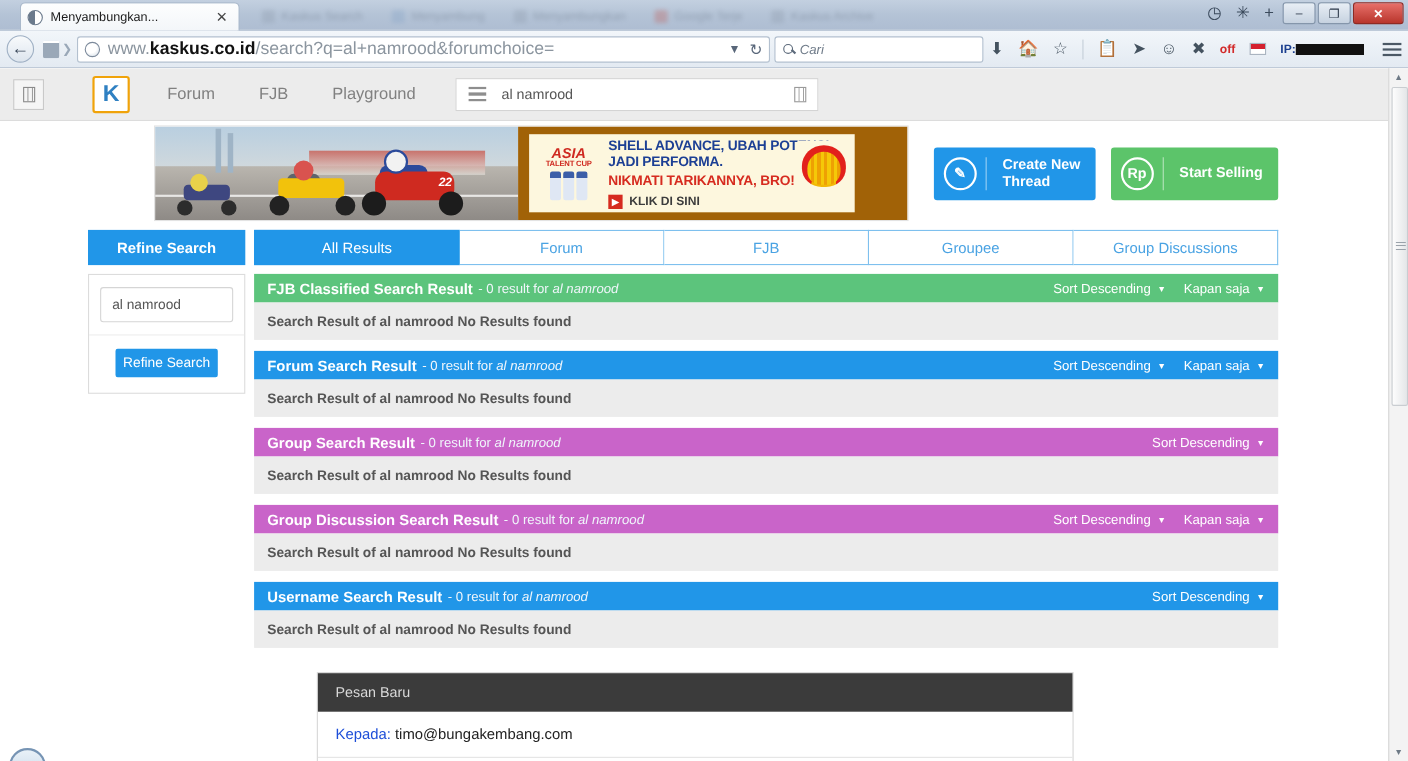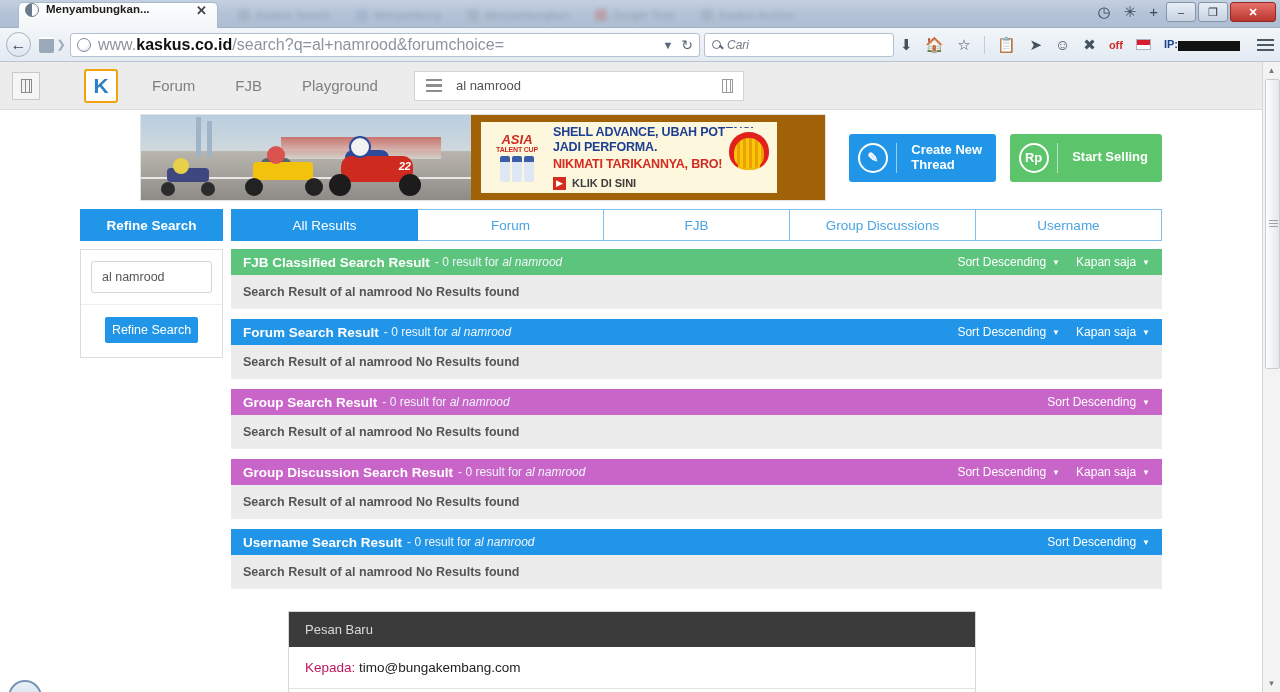--- a/index.html
+++ b/index.html
@@ -18,21 +18,21 @@
     background: linear-gradient(to bottom, #c3d0e0 0%, #b4c3d6 50%, #aebdd2 100%);
     position: relative;
     border-bottom: 1px solid #9fb0c6;
   }
   .tab-active {
     position: absolute; left: 18px; top: 2px;
     width: 200px; height: 26px;
     background: linear-gradient(to bottom, #fdfefe, #f3f6f9);
     border: 1px solid #a9b8ca; border-bottom: none;
     border-radius: 5px 5px 0 0;
-    display: flex; padding: 0 6px; font-weight: bold;
+    display: flex; align-items: center; padding: 0 6px;
   }
   .tab-favicon {
     width: 14px; height: 14px; border-radius: 50%;
     border: 1.5px solid #6b7a8c;
     background: linear-gradient(to right, #6b7a8c 50%, #ffffff 50%);
     flex: none; margin-right: 7px;
   }
   .tab-title {
     font-size: 11.5px; color: #1b1b1b; flex: 1;
     white-space: nowrap; overflow: hidden;
@@ -284,21 +284,21 @@
   .rhead .rsort { margin-left: auto; display: flex; align-items: center; gap: 16px; }
   .sortctl { display: flex; align-items: center; gap: 6px; font-size: 12px; color: #fff; cursor: pointer; }
   .caret { font-size: 8px; }
   .rbody { background: #ececec; padding: 10px 12px; font-size: 12.5px; font-weight: bold; color: #555; }
 
   
   .pesan-wrap { padding: 0 100px 0 80px; margin-top: 12px; display: flex; }
   .pesan { margin-left: 208px; width: 688px; border: 1px solid #d6d6d6; background: #fff; }
   .pesan-head { background: #3b3b3b; color: #d9d9d9; font-size: 13px; padding: 10px 16px; }
   .pesan-row { padding: 13px 16px; font-size: 13.5px; color: #222; border-bottom: 1px solid #e4e4e4; }
-  .pesan-row .k { color: #be185d; text-align: right; }
+  .pesan-row .k { color: #1d4ed8; text-align: right; }
   .pesan-foot { height: 14px; }
 
   
   .vscroll {
     position: absolute; right: 0; top: 62px; width: 18px; height: 630px;
     background: #f3f3f3; border-left: 1px solid #d6d6d6;
   }
   .vs-up, .vs-dn {
     height: 17px; display: flex; align-items: center; justify-content: center;
     font-size: 8px; color: #6e7a86; cursor: pointer;
@@ -506,22 +506,22 @@
           </div>
         </div>
       </div>
 
       <div class="tabs-row">
         <div class="refine-tab">Refine Search</div>
         <div class="res-tabs">
           <div class="rtab active">All Results</div>
           <div class="rtab">Forum</div>
           <div class="rtab">FJB</div>
+          <div class="rtab">Groupee</div>
           <div class="rtab">Group Discussions</div>
-          <div class="rtab">Username</div>
         </div>
       </div>
 
       <div class="content">
         <aside class="sidebar">
           <div class="refine-box">
             <div class="refine-field">al namrood</div>
             <div class="refine-sep"></div>
             <button class="refine-go">Refine Search</button>
           </div>

